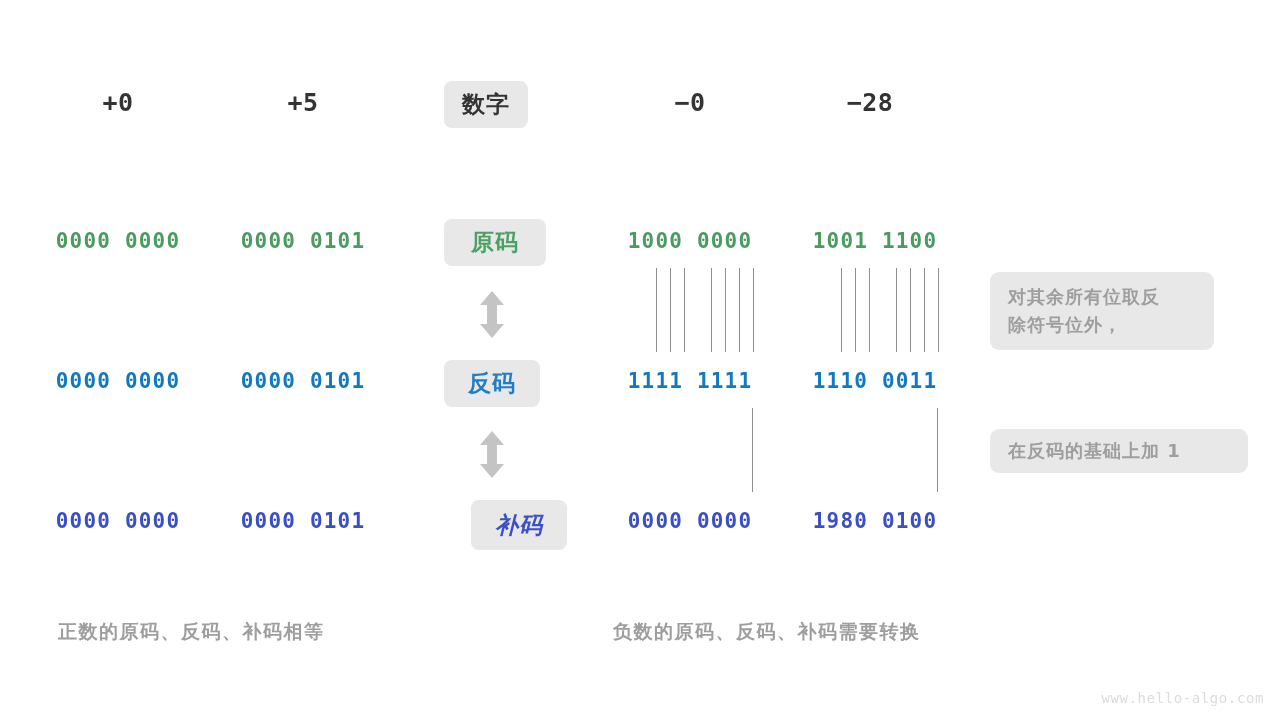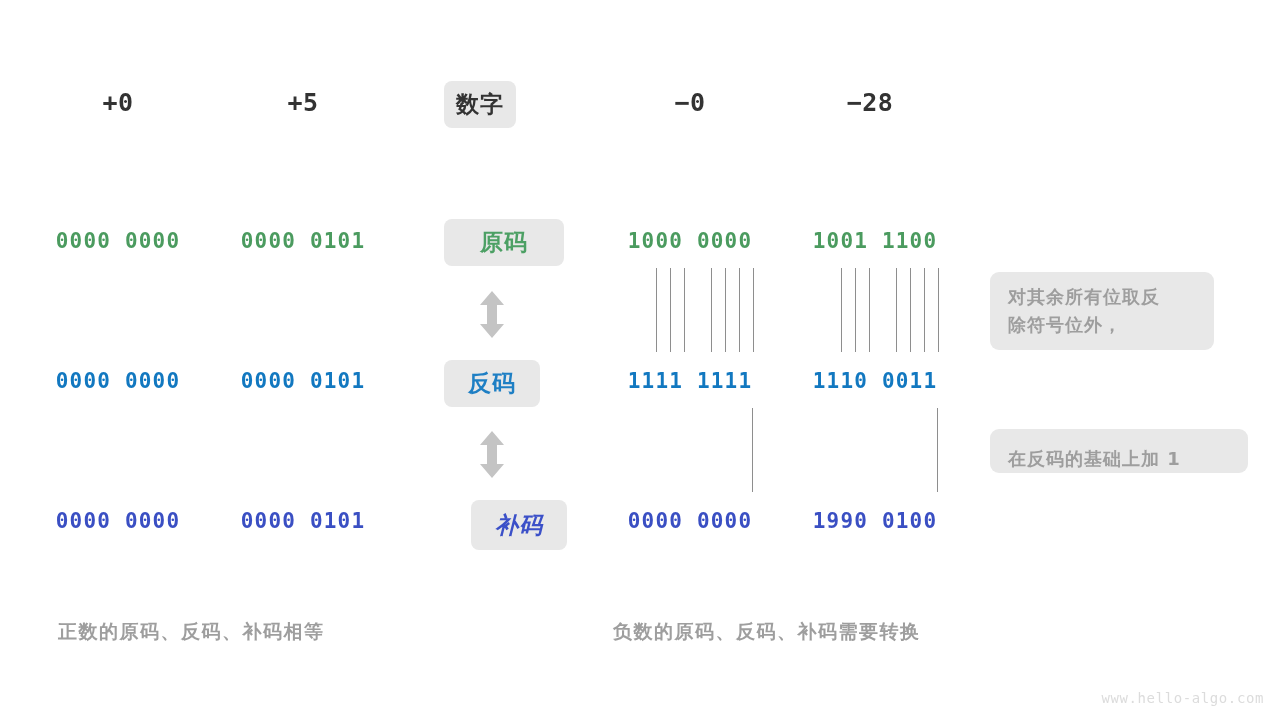--- a/index.html
+++ b/index.html
@@ -124,31 +124,31 @@
 </style>
 </head>
 <body>
 
 <div class="stage">
 
   <div class="cell num-head" style="left:43px; top:88px; width:150px;">+0</div>
 
   <div class="cell num-head" style="left:228px; top:88px; width:150px;">+5</div>
 
-  <div class="badge dark" style="left:444px; top:81px; width:72px; height:47px;">数字</div>
+  <div class="badge dark" style="left:444px; top:81px; width:84px; height:47px;">数字</div>
 
   <div class="cell num-head" style="left:615px; top:88px; width:150px;">−0</div>
 
   <div class="cell num-head" style="left:795px; top:88px; width:150px;">−28</div>
 
   <div class="cell bits green" style="left:43px; top:229px; width:150px;">0000 0000</div>
 
   <div class="cell bits green" style="left:228px; top:229px; width:150px;">0000 0101</div>
 
-  <div class="badge green" style="left:444px; top:219px; width:120px; height:47px;">原码</div>
+  <div class="badge green" style="left:444px; top:219px; width:102px; height:47px;">原码</div>
 
   <div class="cell bits green" style="left:615px; top:229px; width:150px;">1000 0000</div>
 
   <div class="cell bits green" style="left:795px; top:229px; width:160px;">1001 1100</div>
 
   <div class="ticks" style="left:615px; top:268px; width:150px; height:84px;">
     <span class="tick" style="left:41px;"></span>
     <span class="tick" style="left:55px;"></span>
     <span class="tick" style="left:69px;"></span>
     <span class="tick" style="left:96px;"></span>
@@ -195,33 +195,33 @@
   <div class="ticks" style="left:795px; top:408px; width:160px; height:84px;">
     <span class="tick" style="left:142px;"></span>
   </div>
 
   <div class="dbl-arrow" style="left:477px; top:431px;">
     <svg width="30" height="47" viewBox="0 0 30 47" aria-hidden="true">
       <polygon points="15,0 27,14 20,14 20,33 27,33 15,47 3,33 10,33 10,14 3,14" fill="#c4c4c4"></polygon>
     </svg>
   </div>
 
-  <div class="note" style="left:990px; top:429px; width:258px; height:44px;justify-content:flex-end;">
+  <div class="note" style="left:990px; top:429px; width:258px; height:44px;">
     <span>在反码的基础上加 1</span>
   </div>
 
   <div class="cell bits indigo" style="left:43px; top:509px; width:150px;">0000 0000</div>
 
   <div class="cell bits indigo" style="left:228px; top:509px; width:150px;">0000 0101</div>
 
   <div class="badge indigo" style="left:471px; top:500px; width:96px; height:50px;font-style:italic;">补码</div>
 
   <div class="cell bits indigo" style="left:615px; top:509px; width:150px;">0000 0000</div>
 
-  <div class="cell bits indigo" style="left:795px; top:509px; width:160px;">1990 0100</div>
+  <div class="cell bits indigo" style="left:795px; top:509px; width:160px;">1980 0100</div>
 
   <div class="caption" style="left:58px; top:619px;">正数的原码、反码、补码相等</div>
 
   <div class="caption" style="left:613px; top:619px;">负数的原码、反码、补码需要转换</div>
 
   <div class="watermark">www.hello-algo.com</div>
 
 </div>
 
 </body></html>

